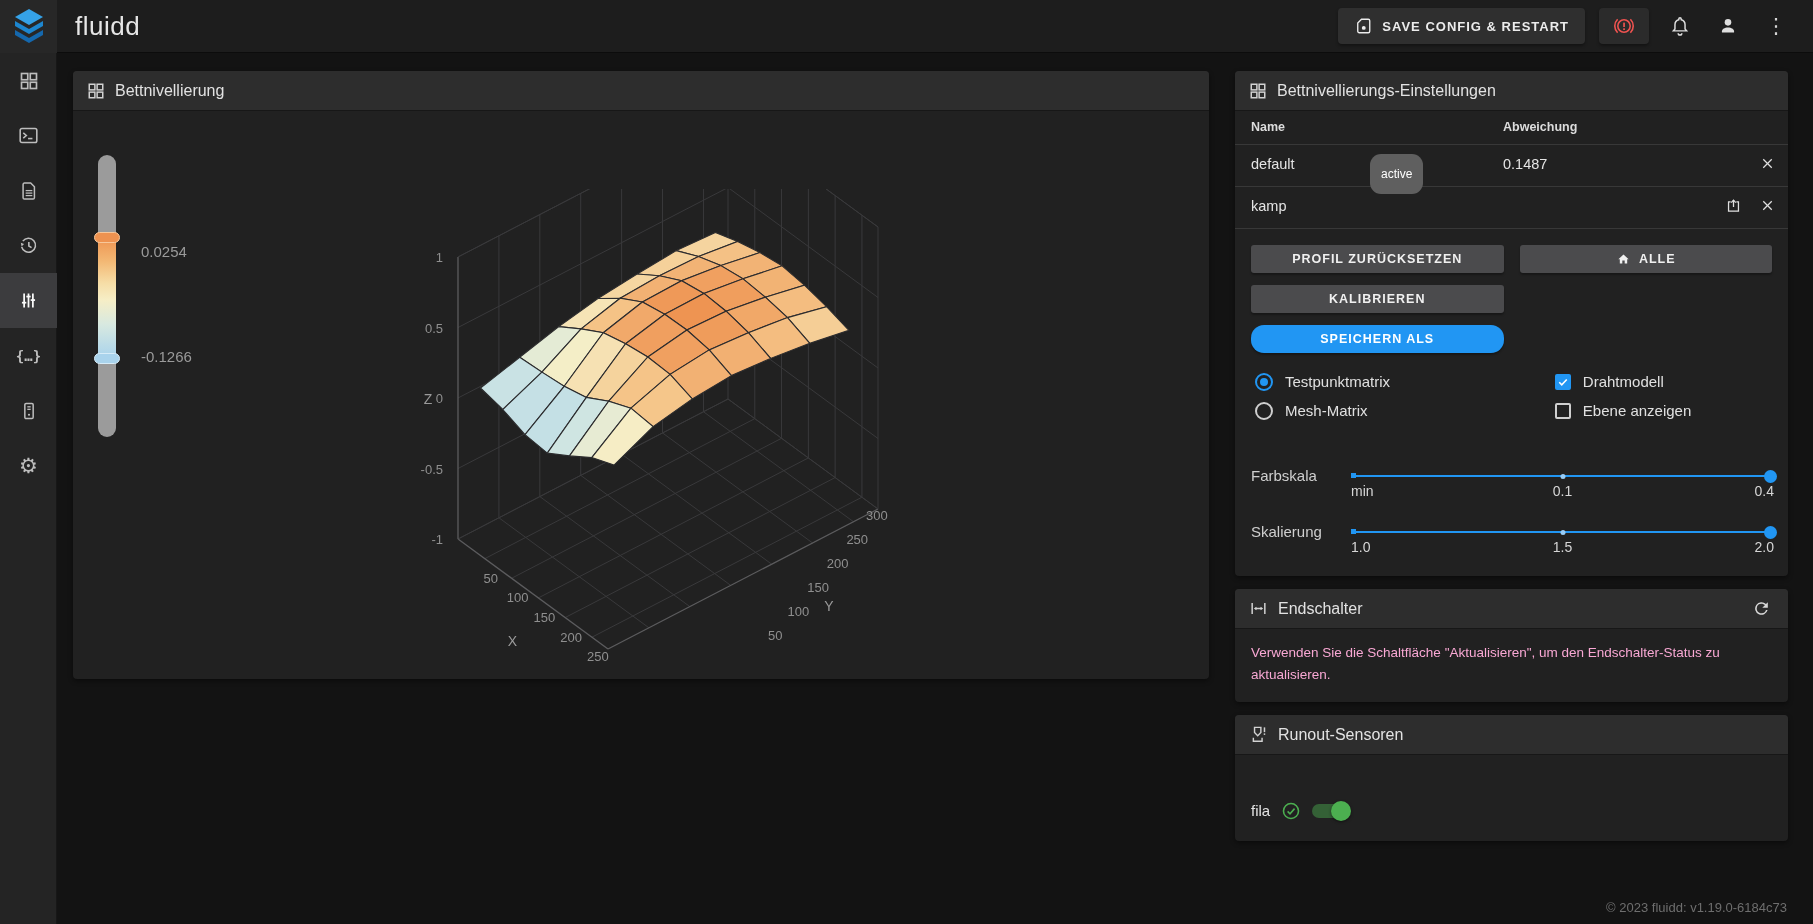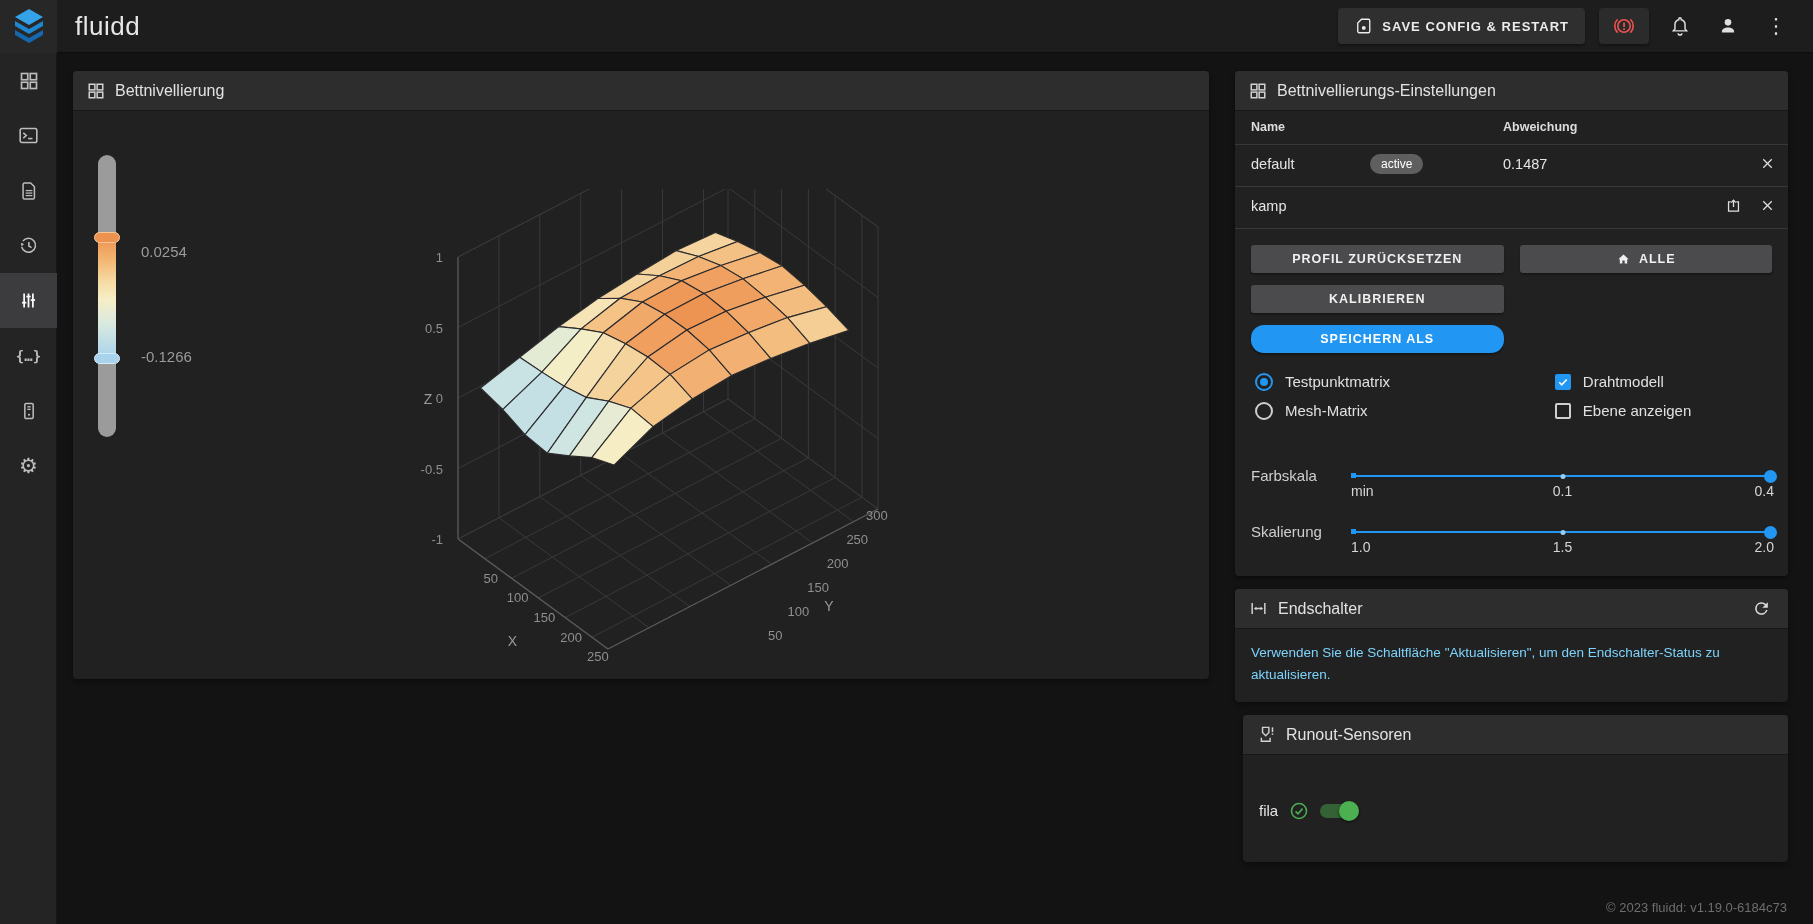--- a/index.html
+++ b/index.html
@@ -52,21 +52,21 @@
   #mesh-svg { position:absolute; left:290px; top:118px; }
 
   
   .settings-card { height:505px; position:relative; }
   .tbl-head { position:relative; height:34px; border-bottom:1px solid #383838; }
   .tbl-head span { position:absolute; top:9px; font-size:12.5px; font-weight:bold; color:#dcdcdc; }
   .col-name { left:16px; } .col-dev { left:268px; }
   .tbl-row { position:relative; height:42px; border-bottom:1px solid #383838; }
   .row-name { position:absolute; left:16px; top:11px; font-size:14.5px; color:#e4e4e4; }
   .badge { position:absolute; left:135px; top:9px; background:#5f5f5f; color:#fff; font-size:12px;
-    padding:3px 11px; border-radius:11px; }
+    padding:13px 11px; border-radius:11px; }
   .row-dev { position:absolute; left:268px; top:11px; font-size:14.5px; color:#e4e4e4; }
   .row-x { position:absolute; right:12px; top:10px; cursor:pointer; }
   .row-open { position:absolute; right:46px; top:10px; cursor:pointer; }
 
   .btn-grid { display:grid; grid-template-columns:1fr 1fr; gap:12px 16px; padding:16px 16px 0 16px; }
   .g-btn { height:28px; border:none; border-radius:3px; background:#4b4b4d; color:#f0f0f0;
     font-family:inherit; font-size:12.5px; font-weight:bold; letter-spacing:1px; cursor:pointer;
     display:flex; align-items:center; justify-content:center; gap:8px; box-shadow:0 2px 2px rgba(0,0,0,.3); }
   .g-btn.primary { background:#2196f3; color:#fff;border-radius:13px; }
 
@@ -88,22 +88,22 @@
   .s-start { position:absolute; left:0; top:-2px; width:5px; height:5px; background:#2196f3; }
   .s-mid { position:absolute; left:50%; top:-1.5px; width:5px; height:5px; border-radius:50%;
     background:#9acdf6; transform:translateX(-50%); }
   .s-thumb { position:absolute; right:-3px; top:-5.5px; width:13px; height:13px; border-radius:50%;
     background:#2196f3; cursor:grab; }
   .s-labels { position:relative; display:flex; justify-content:space-between; margin-top:6px;
     font-size:14px; color:#d6d6d6; }
   .s-labels .mid { position:absolute; left:50%; transform:translateX(-50%); }
 
   
-  .endstops-body { padding:13px 5px 17px 16px; font-size:13.5px; line-height:1.6; color:#7dd3fc; }
-  .runout-card { height:147px;margin-left:8px; }
+  .endstops-body { padding:13px 5px 17px 16px; font-size:13.5px; line-height:1.6; color:#f9a8d4; }
+  .runout-card { height:126px; }
   .runout-body { height:111px; display:flex; align-items:center; gap:10px; padding:0 16px; }
   .sensor-name { font-size:15px; color:#e4e4e4; }
   .toggle { width:36px; height:14px; background:rgba(76,175,80,.45); border-radius:7px; position:relative; cursor:pointer; }
   .toggle-knob { position:absolute; right:-3px; top:-3px; width:20px; height:20px; border-radius:50%;
     background:#4caf50; box-shadow:0 1px 3px rgba(0,0,0,.5); }
 
   .footer { position:absolute; right:26px; bottom:9px; font-size:13px; color:#6e6e6e; }
   svg { display:block; }
 </style>
 </head>

